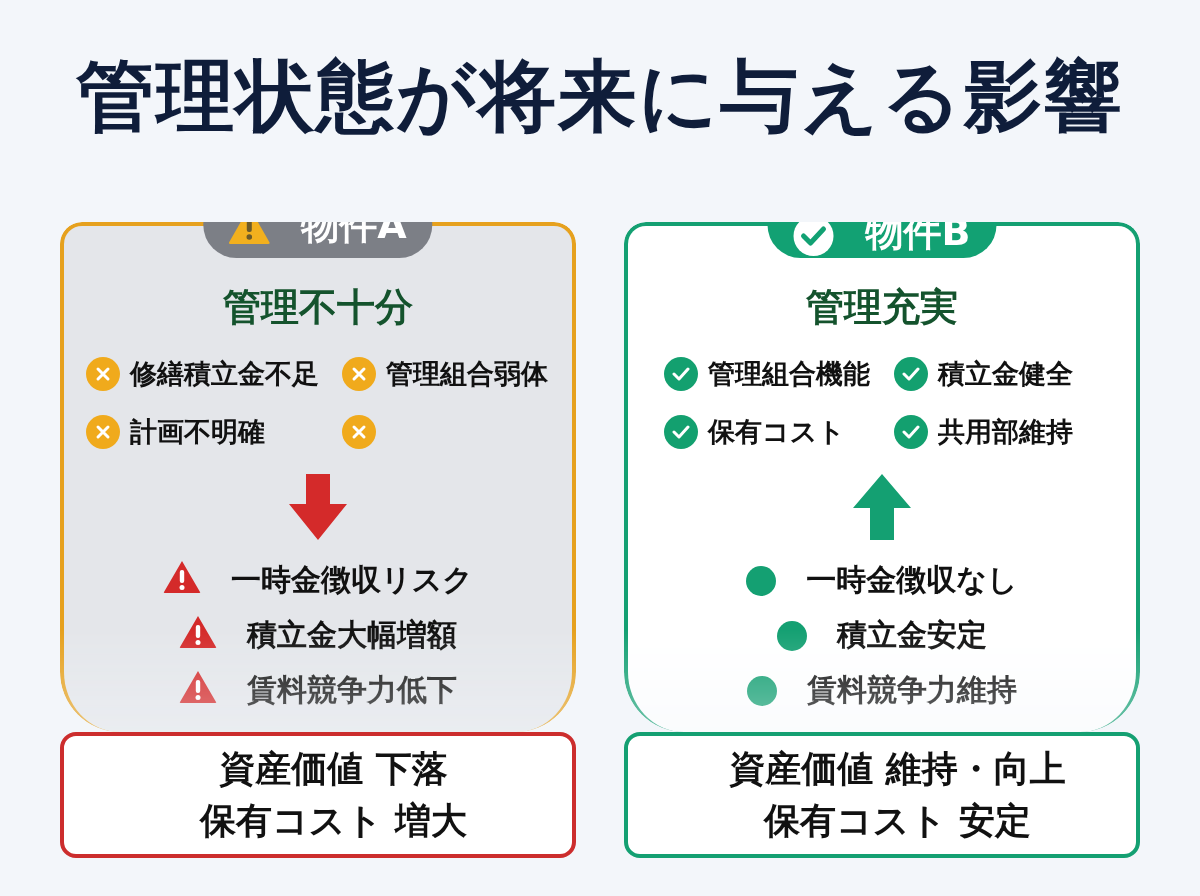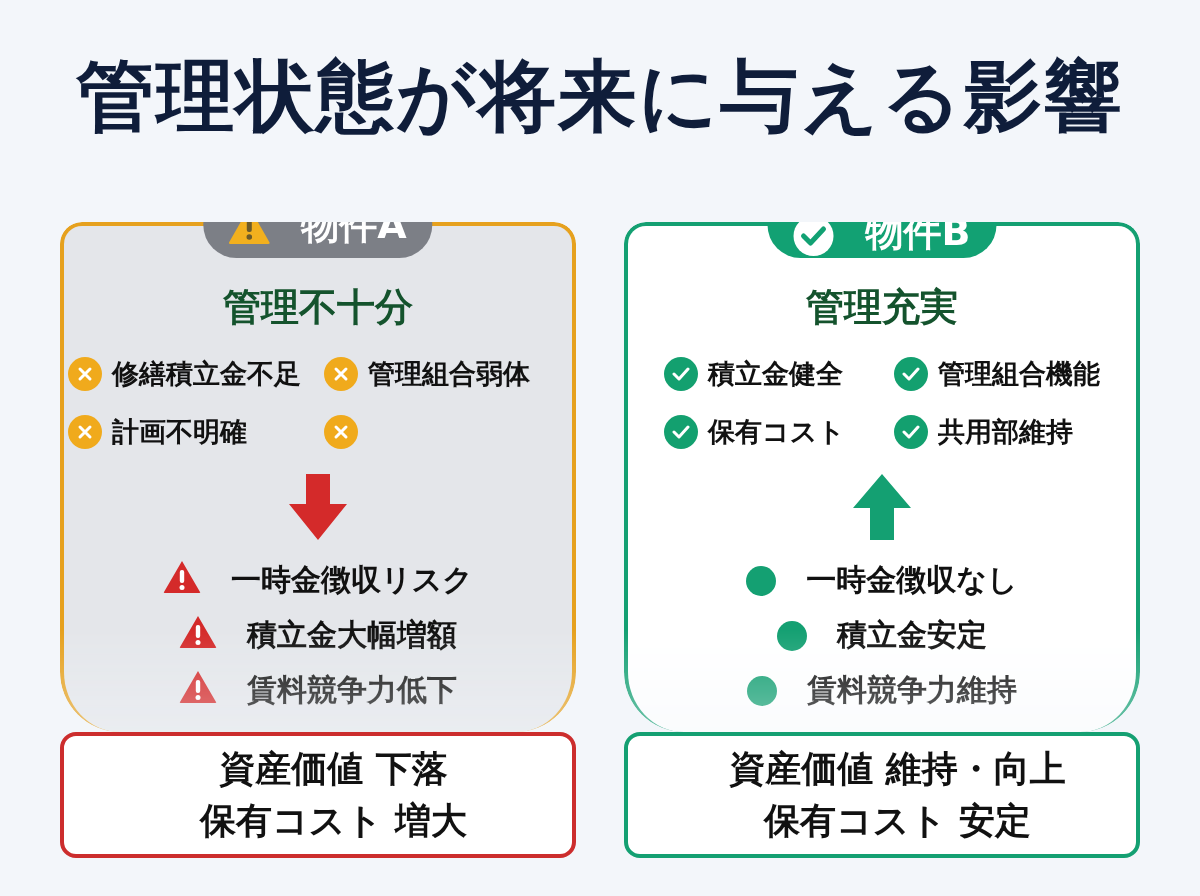--- a/index.html
+++ b/index.html
@@ -32,21 +32,21 @@
     color: #fff; font-size: 38px; font-weight: 700; white-space: nowrap;
   }
   .pill-a { background: #7c7f86; }
   .pill-b { background: #12a173; align-items: flex-end; }
   .pill .ico { width: 44px; height: 44px; display: flex; align-items: center; justify-content: center; }
   .heading {
     position: absolute; top: 56px; left: 0; width: 100%; text-align: center;
     font-size: 38px; font-weight: 800; color: #14532d;
   }
   .grid {
-    position: absolute; top: 130px; left: 4px; right: 10px;
+    position: absolute; top: 130px; left: 22px; right: 10px;
     display: grid; grid-template-columns: 256px 1fr; row-gap: 22px;
   }
   .card-b .grid { left: 36px; grid-template-columns: 230px 1fr; }
   .gitem { display: flex; align-items: center; gap: 10px; font-size: 27px; font-weight: 700; white-space: nowrap; }
   .badge { width: 34px; height: 34px; border-radius: 50%; display: flex; align-items: center; justify-content: center; flex: none; }
   .badge-x { background: #f0aa1c; }
   .badge-c { background: #13a06f; }
   .arrow { position: absolute; left: 50%; top: 248px; transform: translateX(-50%); }
   .risks { position: absolute; top: 334px; left: 0; width: 100%; display: flex; flex-direction: column; align-items: center; gap: 14px; }
   .risk { display: flex; align-items: center; gap: 30px; font-size: 30px; font-weight: 800; white-space: nowrap; }
@@ -160,29 +160,29 @@
 
   <div class="heading">管理充実</div>
 
   <div class="grid">
     <div class="gitem">
       <span class="badge badge-c">
           <svg width="18" height="16" viewBox="0 0 18 16">
             <path d="M2 8 L7 13 L16 3" stroke="#fff" stroke-width="3" fill="none" stroke-linecap="round" stroke-linejoin="round"></path>
           </svg>
         </span>
+      <span>管理組合機能</span>
+    </div>
+    <div class="gitem">
+      <span class="badge badge-c">
+          <svg width="18" height="16" viewBox="0 0 18 16">
+            <path d="M2 8 L7 13 L16 3" stroke="#fff" stroke-width="3" fill="none" stroke-linecap="round" stroke-linejoin="round"></path>
+          </svg>
+        </span>
       <span>積立金健全</span>
-    </div>
-    <div class="gitem">
-      <span class="badge badge-c">
-          <svg width="18" height="16" viewBox="0 0 18 16">
-            <path d="M2 8 L7 13 L16 3" stroke="#fff" stroke-width="3" fill="none" stroke-linecap="round" stroke-linejoin="round"></path>
-          </svg>
-        </span>
-      <span>管理組合機能</span>
     </div>
     <div class="gitem">
       <span class="badge badge-c">
           <svg width="18" height="16" viewBox="0 0 18 16">
             <path d="M2 8 L7 13 L16 3" stroke="#fff" stroke-width="3" fill="none" stroke-linecap="round" stroke-linejoin="round"></path>
           </svg>
         </span>
       <span>保有コスト</span>
     </div>
     <div class="gitem">

